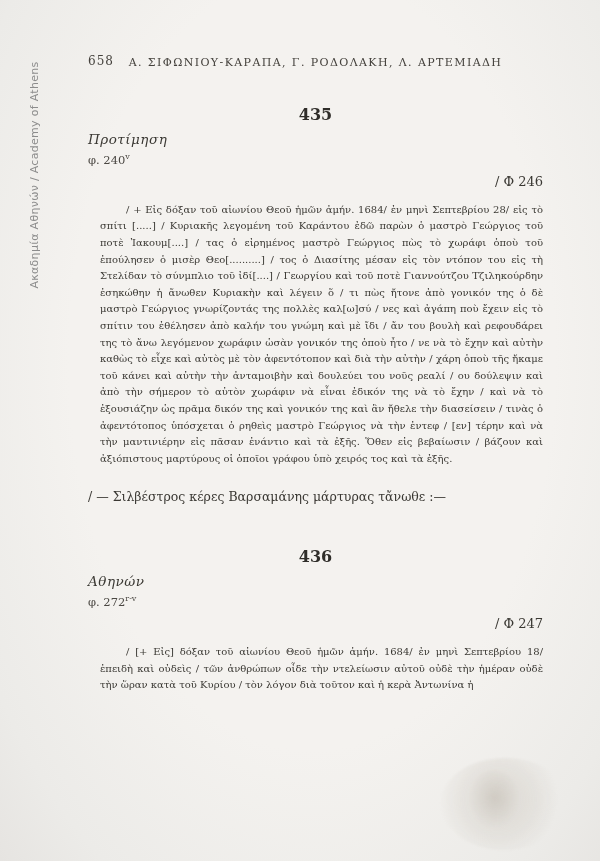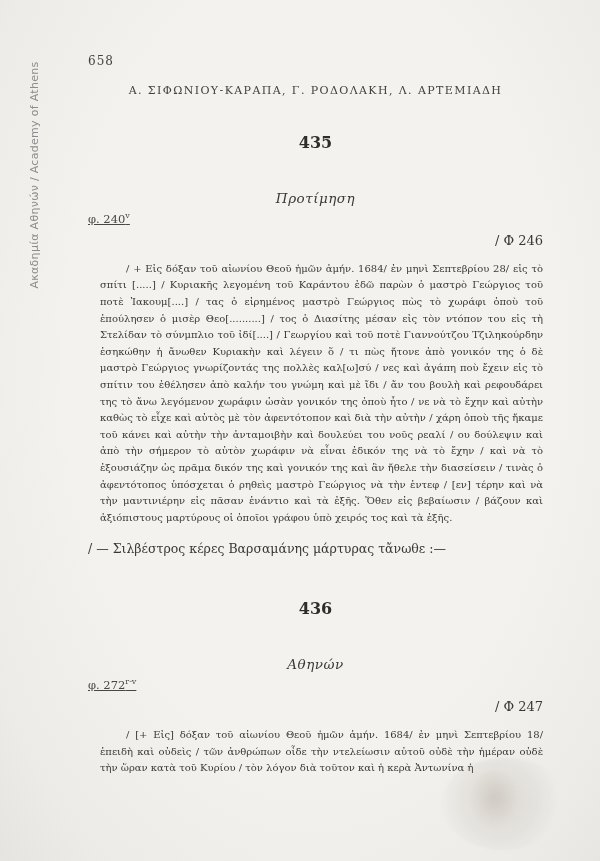--- a/index.html
+++ b/index.html
@@ -14,45 +14,45 @@
     color:#3a3833;
   }
   .watermark {
     position:absolute; left:34px; top:175px;
     transform:translate(-50%,-50%) rotate(-90deg);
     white-space:nowrap;
     font-family:"DejaVu Sans", sans-serif;
     font-size:11px; color:#8c8c8c; letter-spacing:.3px;
   }
   .content { position:absolute; left:88px; top:0; width:455px; }
-  .header { position:relative; padding-top:84px; height:16px; }
+  .header { position:relative; padding-top:56px; height:16px; }
   .page-number {
     position:absolute; left:0; top:54px;
     font-size:12px; letter-spacing:1px; color:#44413c;
   }
   .running-title {
     display:block; text-align:center;
     font-size:11px; letter-spacing:1.4px; color:#44413c;
   }
   .entry-number {
     text-align:center; font-weight:bold; font-size:16px;
     margin-top:33px; color:#2f2d29;
   }
   .doc-type {
-    text-align:center; font-style:italic; font-size:13.5px;
-    margin-top:38px; letter-spacing:.5px;
+    font-style:italic; font-size:13.5px;
+    margin-top:7px; letter-spacing:.5px;
   }
-  .folio-note { margin-top:5px; font-size:11.5px; color:#4a4742;text-decoration:underline; }
+  .folio-note { margin-top:5px; font-size:11.5px; color:#4a4742; }
   .folio-note sup { font-size:8px; }
   .phi-ref { text-align:right; font-size:13px; margin-top:7px; }
   .body-text {
     margin:13px 0 0 12px; text-align:justify; text-indent:26px;
     font-size:10px; line-height:16.6px; color:#3a3833;
   }
-  .witnesses { margin-top:12px; }
+  .witnesses { margin-top:19px; }
   .witness-line { font-size:12.5px; line-height:21px; }
   .entry-436 .entry-number { margin-top:40px; }
   .seal {
     position:absolute; left:440px; top:758px; width:130px; height:92px;
     background:
       radial-gradient(circle at 45% 45%, rgba(150,138,120,.20) 0%, rgba(150,138,120,.10) 42%, rgba(150,138,120,0) 68%);
     border-radius:50%;
     filter: blur(1px);
   }
   .seal-inner {

